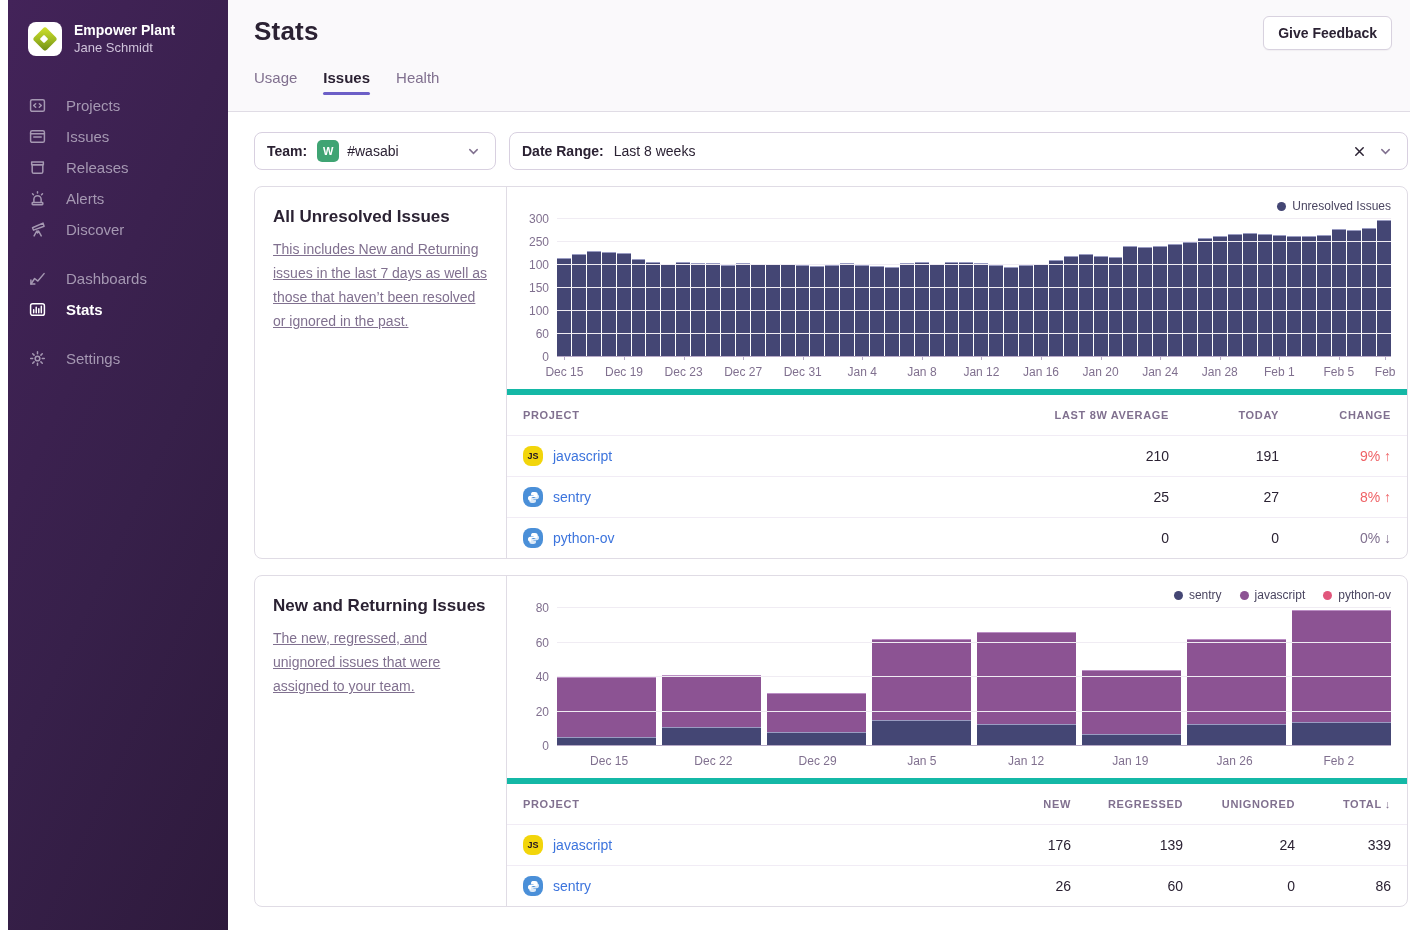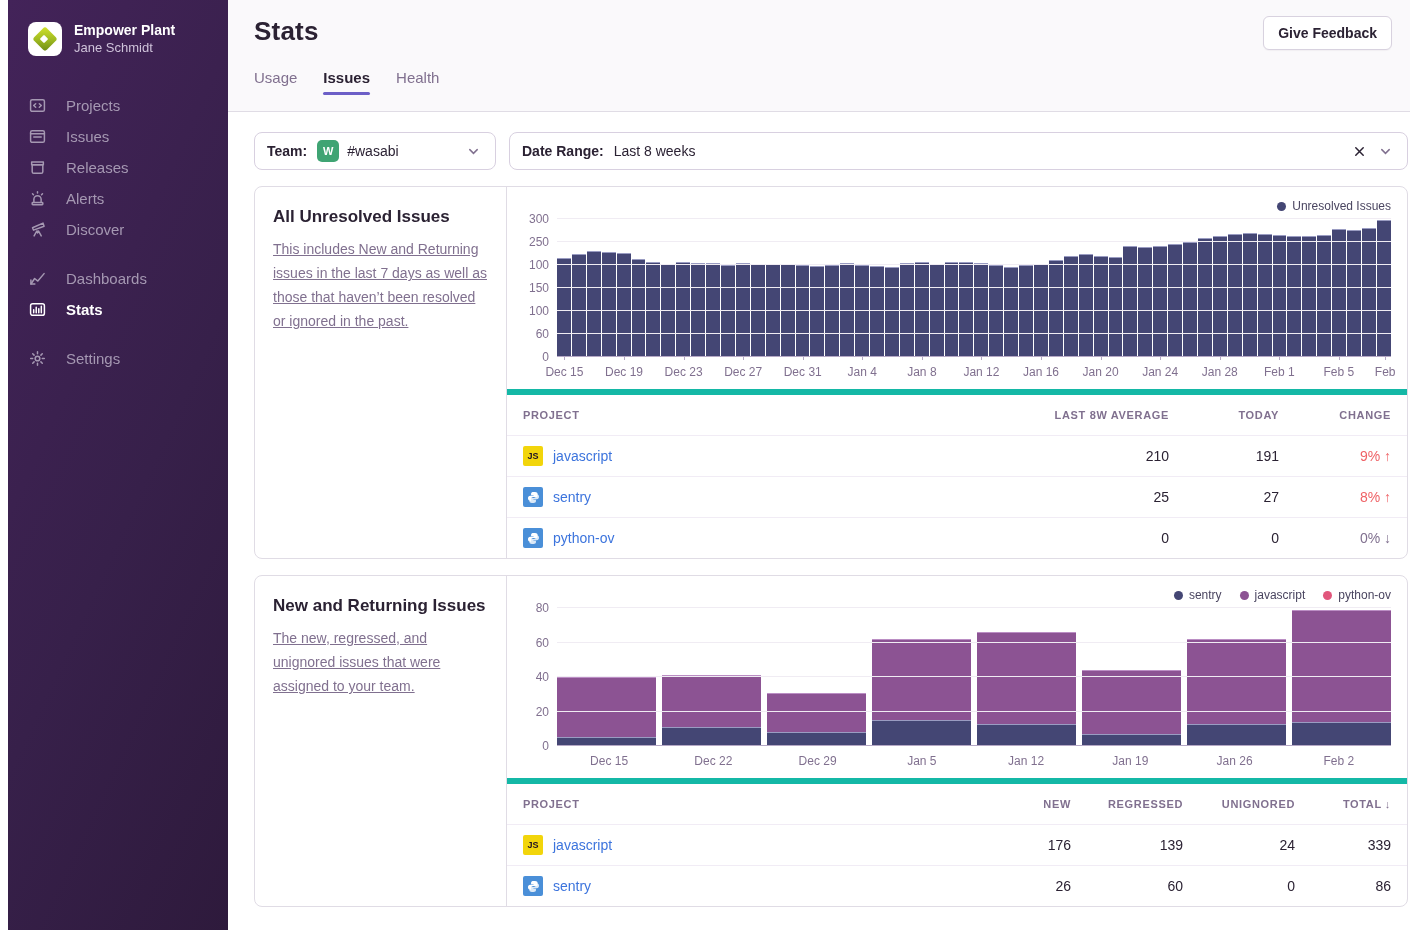--- a/index.html
+++ b/index.html
@@ -97,21 +97,21 @@
   
   .stats-table { border-top:6px solid #14b8a6; }
   .t-head, .t-row { display:flex; align-items:center; padding:0 16px; }
   .t-head { height:40px; font-size:11px; font-weight:700; letter-spacing:.06em; color:#80708f; }
   .t-row { height:41px; border-top:1px solid #f1ecf5; font-size:14px; }
   .t-project { flex:1; display:flex; align-items:center; gap:10px; min-width:0; }
   .t-num { text-align:right; }
   .w-avg { width:190px; } .w-today { width:110px; } .w-change { width:112px; }
   .w-new { width:100px; } .w-reg { width:112px; } .w-unig { width:112px; } .w-total { width:96px; }
   .proj-link { color:#3c74dd; text-decoration:none; cursor:pointer; }
-  .avatar { width:20px; height:20px; border-radius:2px; display:flex; align-items:center; justify-content:center; flex:0 0 20px; }
+  .avatar { width:20px; height:20px; border-radius:8px; display:flex; align-items:center; justify-content:center; flex:0 0 20px; }
   .avatar.js { background:#f2d50b; color:#1d1127; font-size:9px; font-weight:800; }
   .avatar.py { background:#4a8fd8; }
   .avatar.py svg { width:13px; height:13px; }
   .change-up { color:#ef6266; }
   .change-down { color:#80708f; }
   .arrow { font-size:14px; }
   .sort-icon { color:#80708f; margin-left:3px; }
 </style>
 </head>
 <body>

